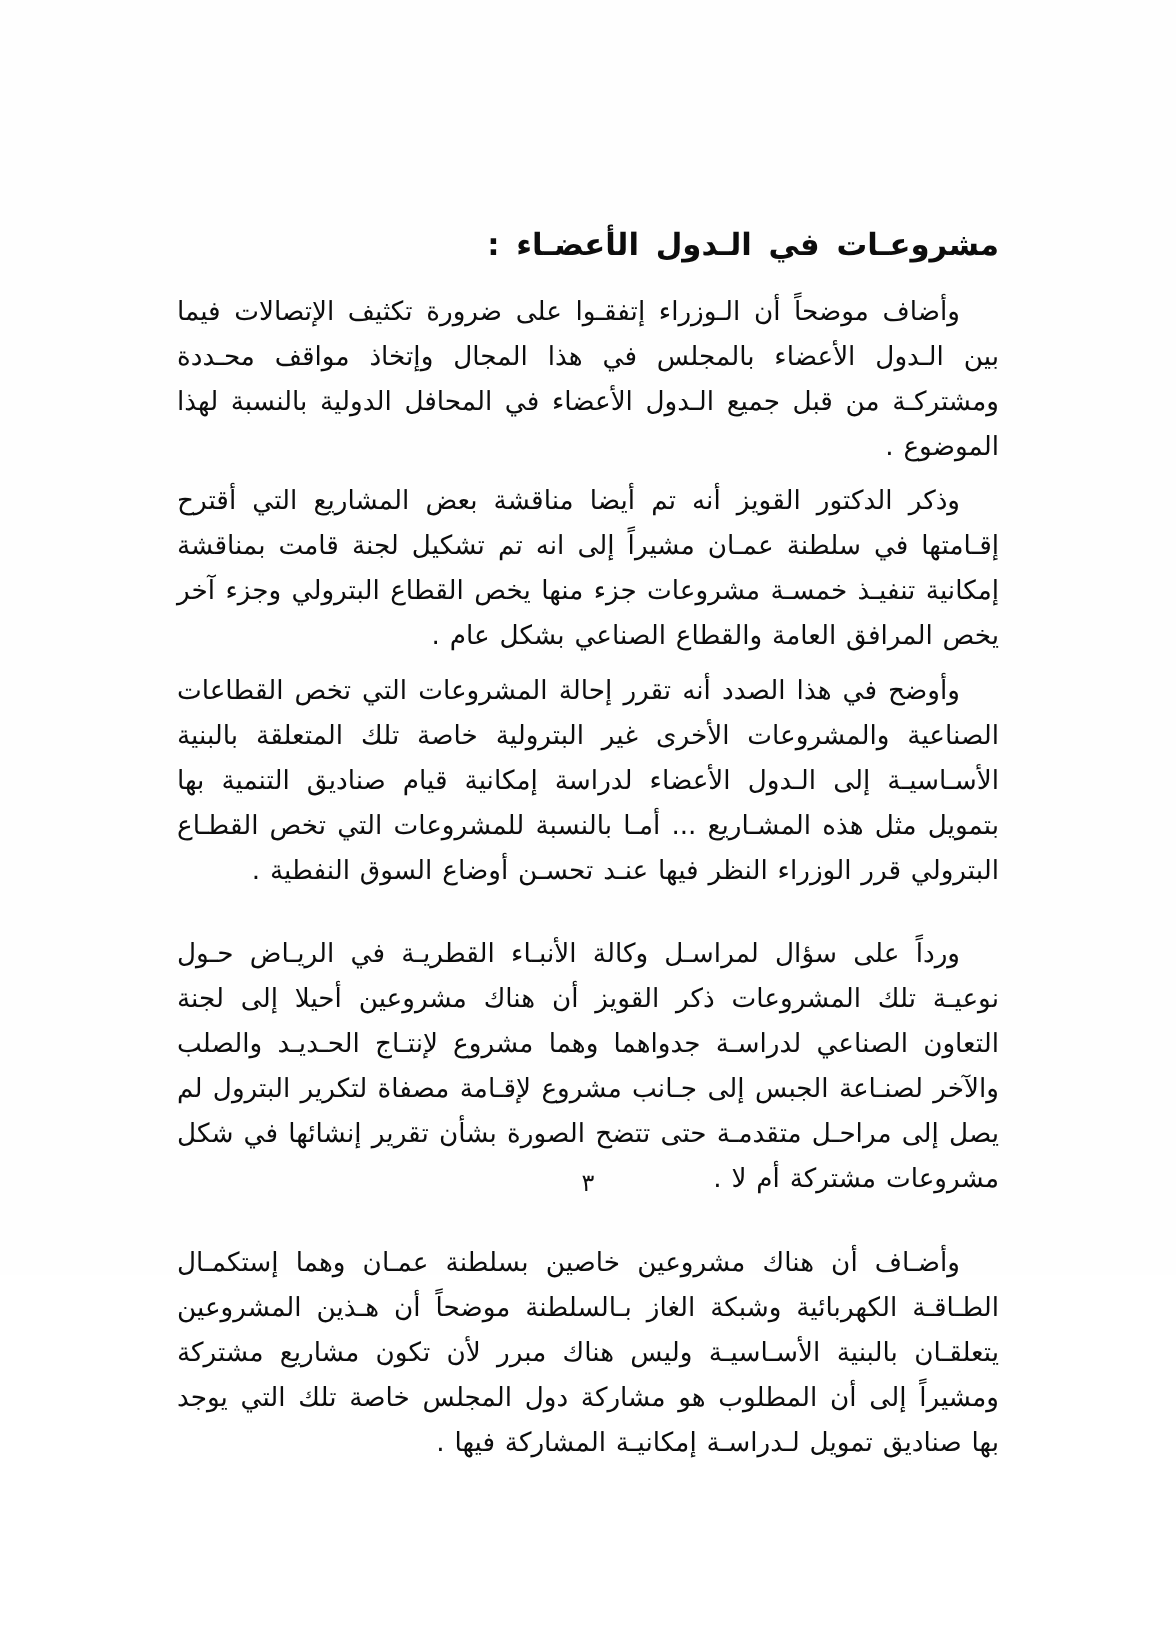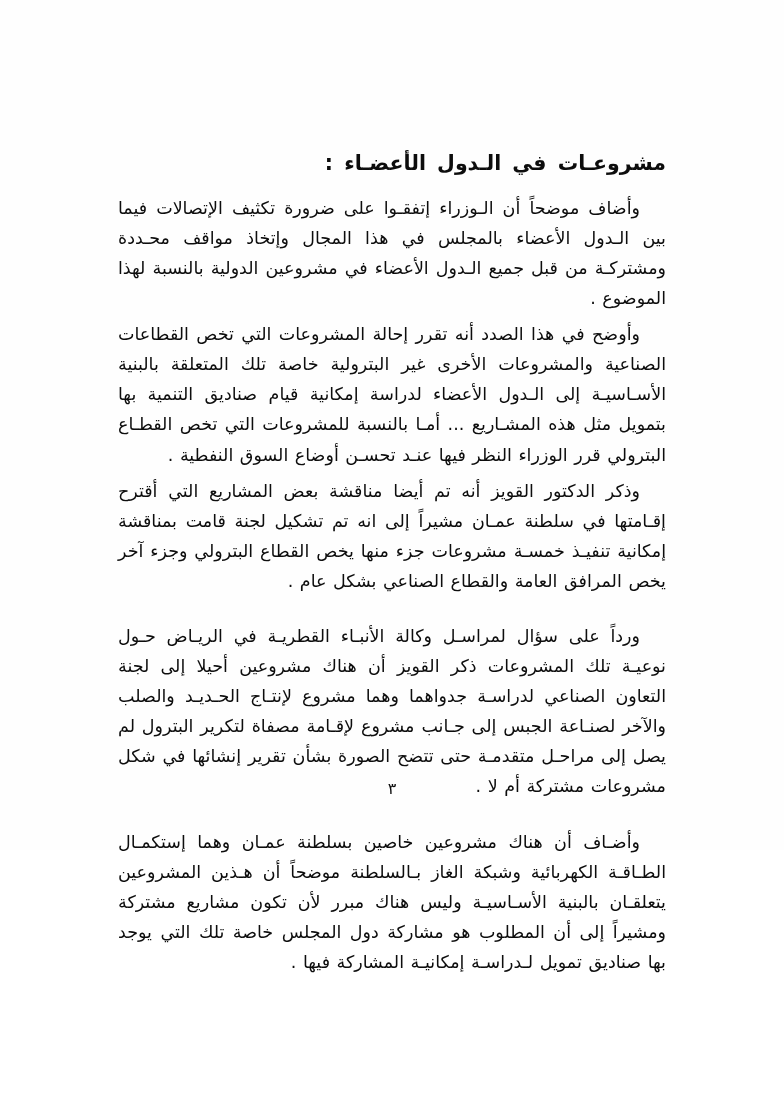--- a/index.html
+++ b/index.html
@@ -63,23 +63,23 @@
 </style>
 </head>
 <body>
 
 <div class="page">
 
   <div class="content">
 
     <h1 class="doc-title">مشروعـات في الـدول الأعضـاء :</h1>
 
-    <p class="para">وأضاف موضحاً أن الـوزراء إتفقـوا على ضرورة تكثيف الإتصالات فيما بين الـدول الأعضاء بالمجلس في هذا المجال وإتخاذ مواقف محـددة ومشتركـة من قبل جميع الـدول الأعضاء في مشروعين الدولية بالنسبة لهذا الموضوع .</p>
+    <p class="para">وأضاف موضحاً أن الـوزراء إتفقـوا على ضرورة تكثيف الإتصالات فيما بين الـدول الأعضاء بالمجلس في هذا المجال وإتخاذ مواقف محـددة ومشتركـة من قبل جميع الـدول الأعضاء في المحافل الدولية بالنسبة لهذا الموضوع .</p>
+    <p class="para">وذكر الدكتور القويز أنه تم أيضا مناقشة بعض المشاريع التي أقترح إقـامتها في سلطنة عمـان مشيراً إلى انه تم تشكيل لجنة قامت بمناقشة إمكانية تنفيـذ خمسـة مشروعات جزء منها يخص القطاع البترولي وجزء آخر يخص المرافق العامة والقطاع الصناعي بشكل عام .</p>
     <p class="para">وأوضح في هذا الصدد أنه تقرر إحالة المشروعات التي تخص القطاعات الصناعية والمشروعات الأخرى غير البترولية خاصة تلك المتعلقة بالبنية الأسـاسيـة إلى الـدول الأعضاء لدراسة إمكانية قيام صناديق التنمية بها بتمويل مثل هذه المشـاريع ... أمـا بالنسبة للمشروعات التي تخص القطـاع البترولي قرر الوزراء النظر فيها عنـد تحسـن أوضاع السوق النفطية .</p>
-    <p class="para">وذكر الدكتور القويز أنه تم أيضا مناقشة بعض المشاريع التي أقترح إقـامتها في سلطنة عمـان مشيراً إلى انه تم تشكيل لجنة قامت بمناقشة إمكانية تنفيـذ خمسـة مشروعات جزء منها يخص القطاع البترولي وجزء آخر يخص المرافق العامة والقطاع الصناعي بشكل عام .</p>
     <p class="para spaced">ورداً على سؤال لمراسـل وكالة الأنبـاء القطريـة في الريـاض حـول نوعيـة تلك المشروعات ذكر القويز أن هناك مشروعين أحيلا إلى لجنة التعاون الصناعي لدراسـة جدواهما وهما مشروع لإنتـاج الحـديـد والصلب والآخر لصنـاعة الجبس إلى جـانب مشروع لإقـامة مصفاة لتكرير البترول لم يصل إلى مراحـل متقدمـة حتى تتضح الصورة بشأن تقرير إنشائها في شكل مشروعات مشتركة أم لا .</p>
     <p class="para spaced">وأضـاف أن هناك مشروعين خاصين بسلطنة عمـان وهما إستكمـال الطـاقـة الكهربائية وشبكة الغاز بـالسلطنة موضحاً أن هـذين المشروعين يتعلقـان بالبنية الأسـاسيـة وليس هناك مبرر لأن تكون مشاريع مشتركة ومشيراً إلى أن المطلوب هو مشاركة دول المجلس خاصة تلك التي يوجد بها صناديق تمويل لـدراسـة إمكانيـة المشاركة فيها .</p>
 
   </div>
 
   <div class="page-number">٣</div>
 
 </div>
 
 </body></html>

